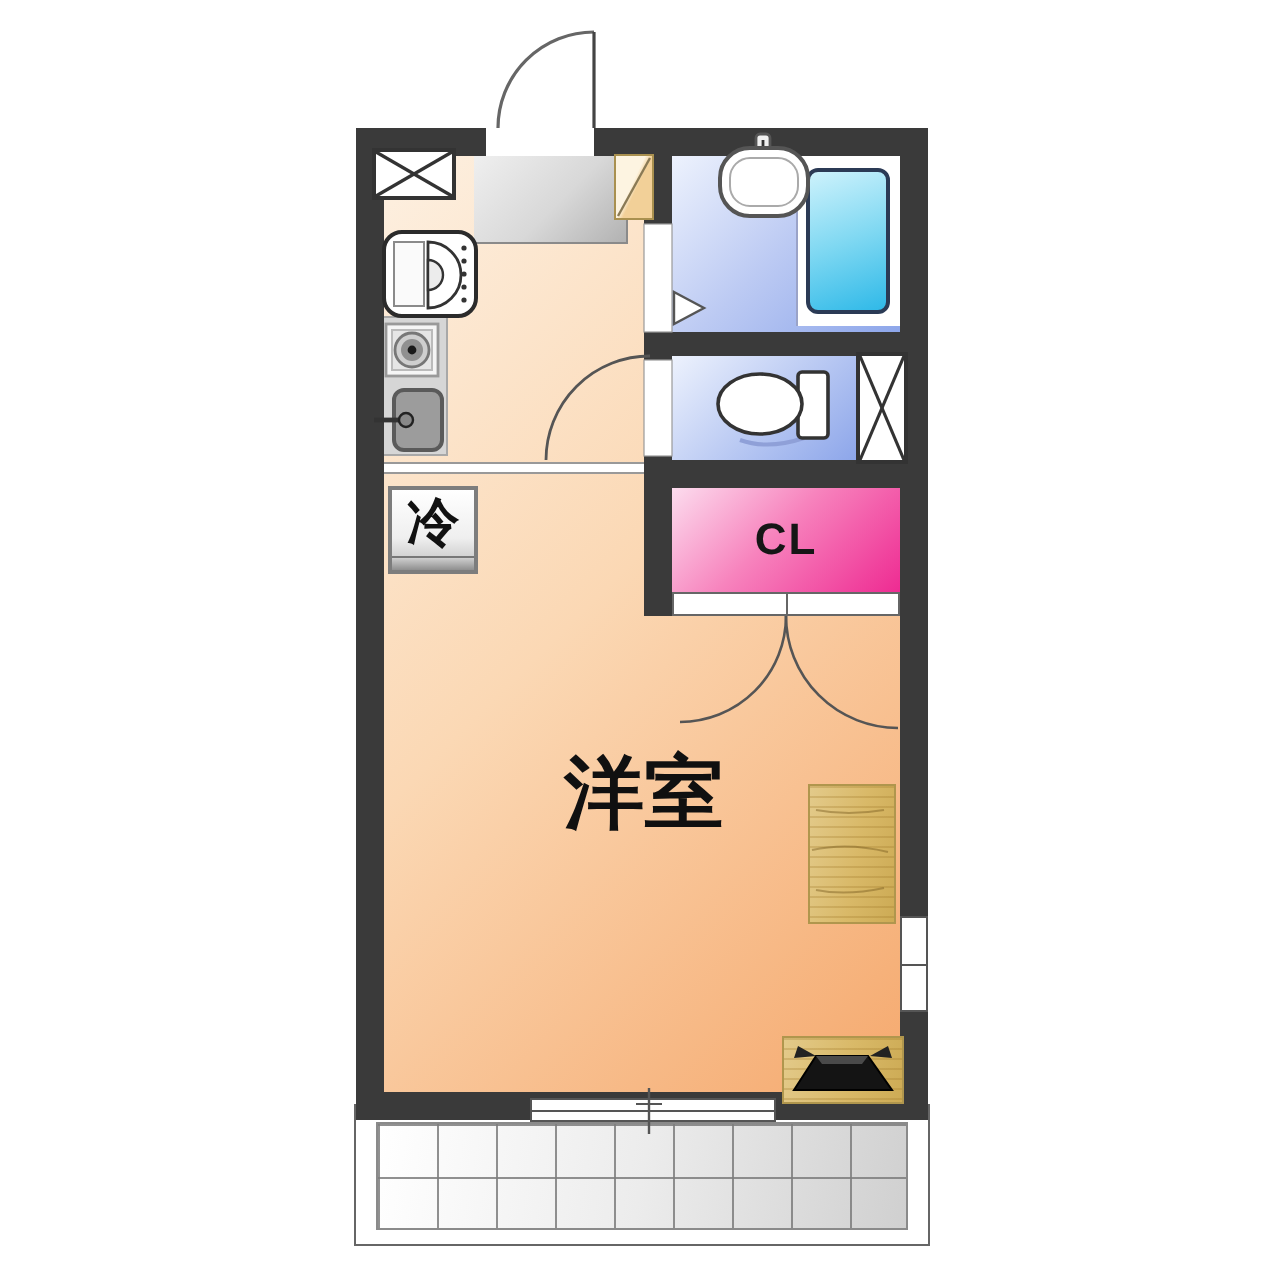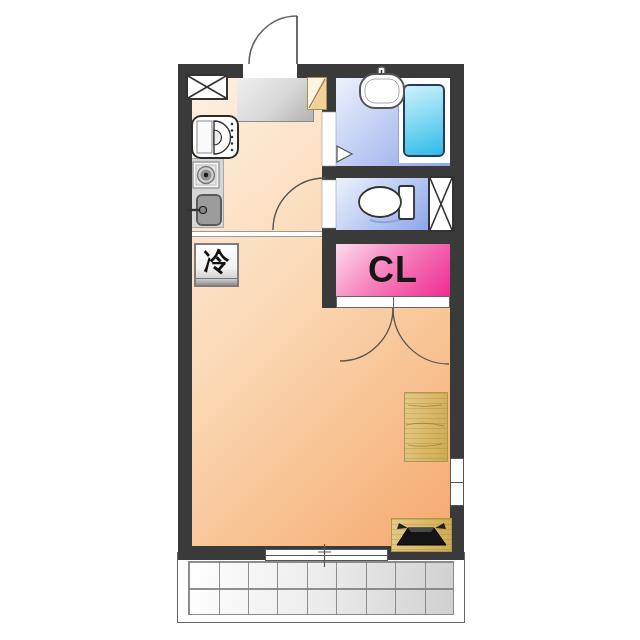--- a/index.html
+++ b/index.html
@@ -18,21 +18,21 @@
   
   .room-floor{left:192px;top:78px;width:258px;height:468px;z-index:2;
     background:linear-gradient(135deg,#fdf0e1 0%,#fbd8b4 45%,#f5a96e 100%);}
   .bathroom-floor{left:336px;top:78px;width:114px;height:88px;z-index:3;
     background:linear-gradient(135deg,#edf2fd 0%,#bccaf3 50%,#8da6ea 100%);}
   .toilet-floor{left:336px;top:178px;width:92px;height:52px;z-index:3;
     background:linear-gradient(135deg,#edf2fd 0%,#8da6ea 100%);}
   .closet{left:336px;top:244px;width:114px;height:52px;z-index:3;
     background:linear-gradient(135deg,#fcdcee 0%,#f783bd 45%,#ee2b92 100%);
     display:flex;align-items:center;justify-content:center;}
-  .closet-label{font-size:36px;font-weight:bold;color:#161616;letter-spacing:1px;}
+  .closet-label{font-size:22px;font-weight:bold;color:#161616;letter-spacing:1px;}
   .closet-doors{left:336px;top:296px;width:114px;height:12px;background:#fff;
     border:1px solid #666;box-sizing:border-box;z-index:6;}
   .closet-doors-divider{position:absolute;left:50%;top:0;width:1px;height:100%;background:#666;}
   
   .entry-opening{left:243px;top:64px;width:54px;height:14px;background:#fff;z-index:7;}
   .genkan{left:237px;top:78px;width:76px;height:43px;z-index:4;
     background:linear-gradient(135deg,#efefef 0%,#d8d8d8 55%,#b2b2b2 100%);
     border-right:1px solid #8a8a8a;border-bottom:1px solid #8a8a8a;}
   .shoe-cabinet{left:307px;top:77px;width:20px;height:33px;z-index:7;
     background:linear-gradient(115deg,#fdf4e1 45%,#f2d098 55%);
@@ -136,20 +136,21 @@
   <div class="abs wood wood-counter"></div>
   <div class="abs wood tv-board"></div>
   <div class="abs right-window">
     <span class="right-window-divider"></span>
   </div>
   <div class="abs sliding-window">
     <span class="sliding-window-divider"></span>
   </div>
 
   <div class="abs room-label">
+    <div class="line1">洋室</div>
   </div>
 
   <svg class="overlay" width="640" height="640" viewBox="0 0 640 640">
 
     <g fill="none" stroke="#666" stroke-width="1.6">
       <path d="M 249 64 A 48 48 0 0 1 297 16"></path>
       <line x1="297" y1="16" x2="297" y2="64" stroke="#444"></line>
     </g>
 
     <g>

